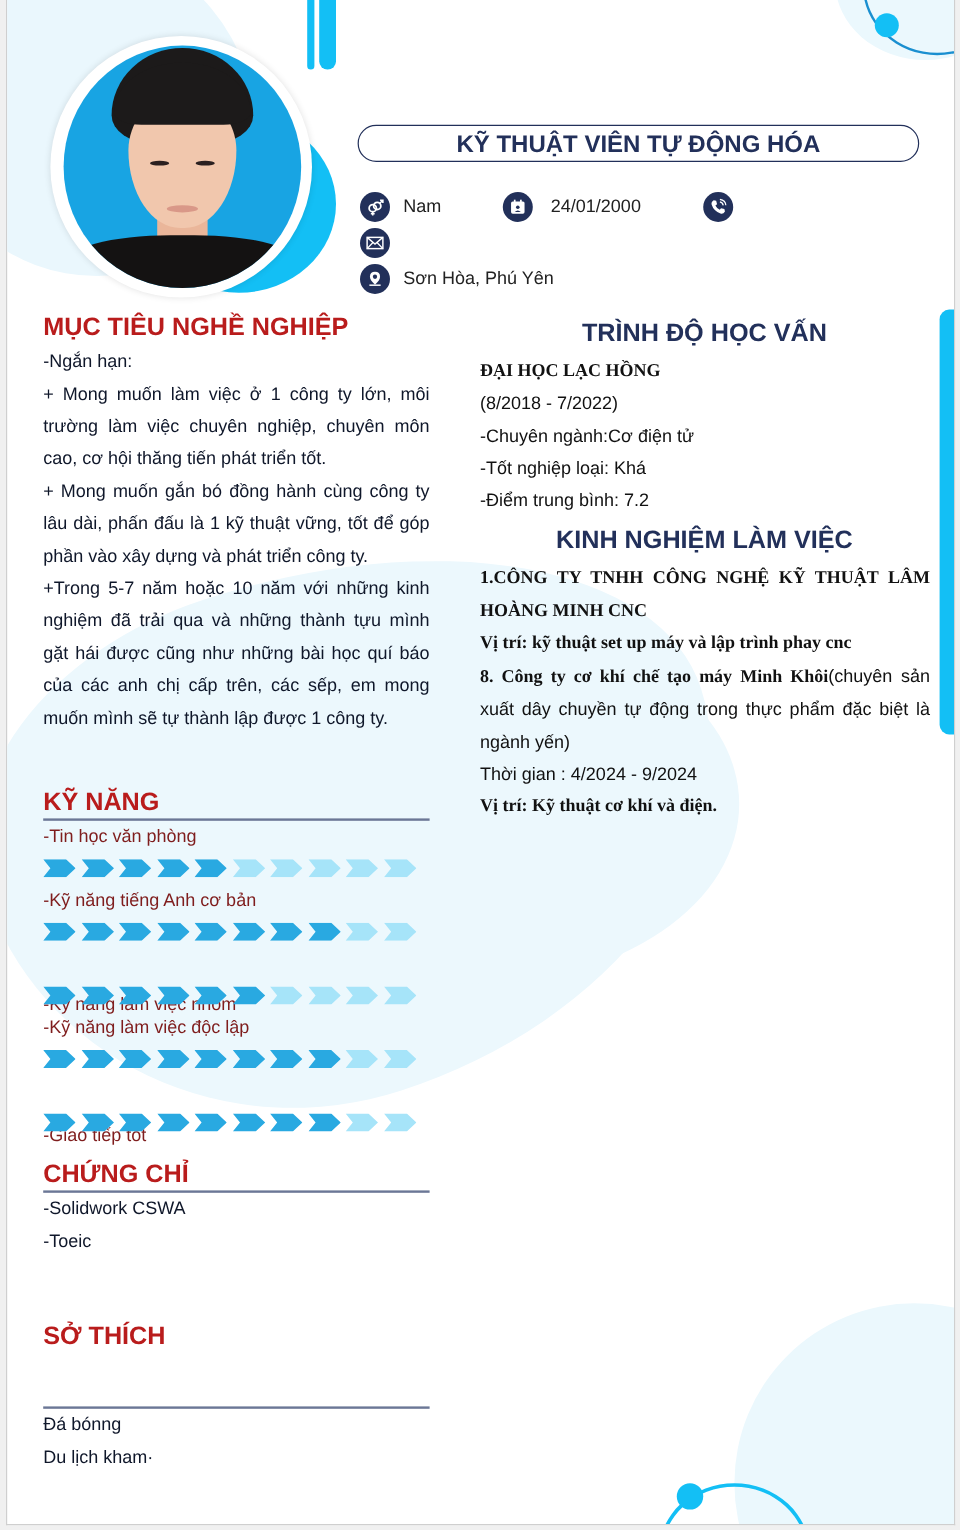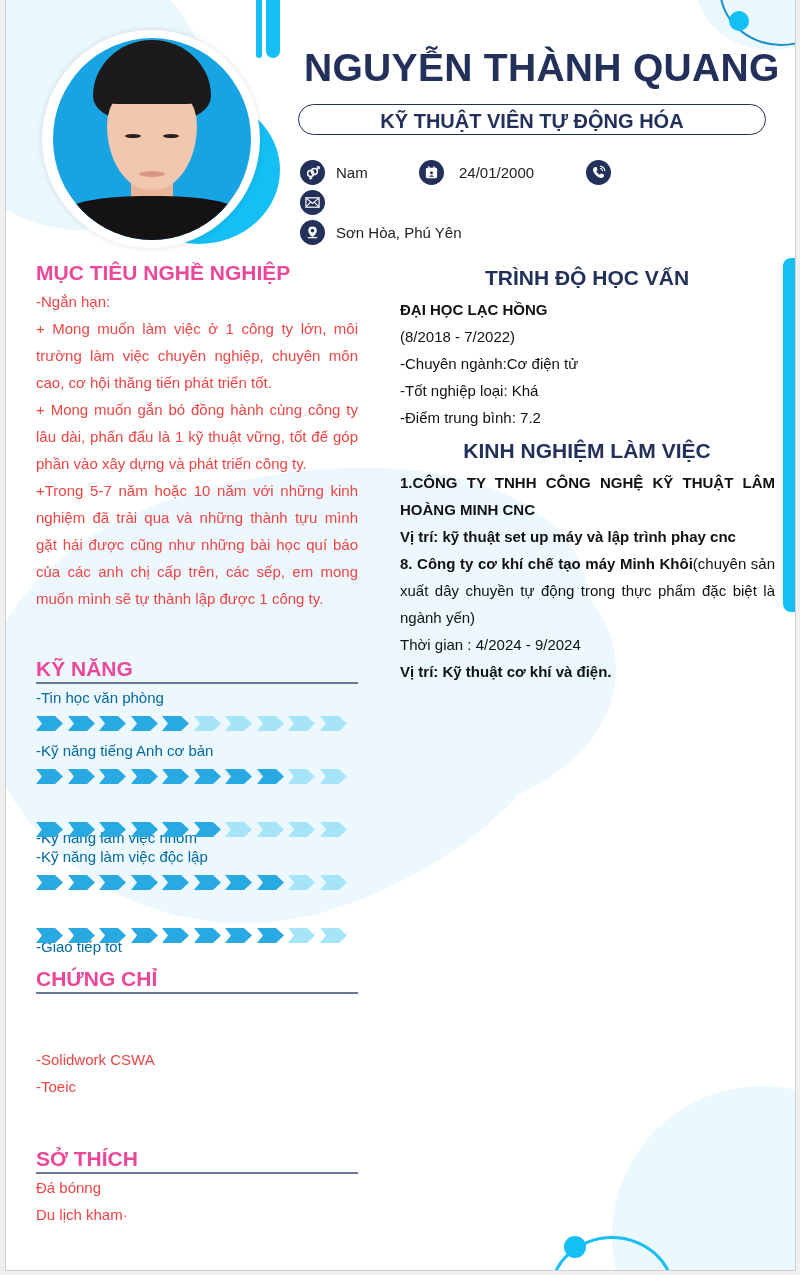--- a/index.html
+++ b/index.html
@@ -93,40 +93,40 @@
     border: 1.5px solid #22305a; border-radius: 16px; text-align: center;
     font-size: 20px; font-weight: bold; color: #22305a; line-height: 32px; box-sizing: border-box;
   }
   .contact-icon {
     position: absolute; width: 25px; height: 25px; border-radius: 50%; background: #22305a;
     color: #fff; display: flex; align-items: center; justify-content: center;
   }
   .contact-text { position: absolute; font-size: 15px; color: #222; line-height: 25px; }
 
   .sec-title-left {
-    position: absolute; left: 30px; font-size: 21px; font-weight: bold; color: #ec4899;
+    position: absolute; left: 30px; font-size: 21px; font-weight: bold; color: #b91c1c;
   }
   .sec-rule { position: absolute; left: 30px; width: 322px; height: 2px; background: #6b7796; }
   .body-text {
-    position: absolute; left: 30px; width: 322px; font-size: 15px; color: #ef4444;
+    position: absolute; left: 30px; width: 322px; font-size: 15px; color: #0f172a;
     line-height: 27px; text-align: justify;
   }
   .body-text p { margin: 0; }
   .right-title {
     position: absolute; left: 394px; width: 374px; text-align: center;
     font-size: 21px; font-weight: bold; color: #22305a;
   }
   .right-text {
     position: absolute; left: 394px; width: 375px; font-size: 15px; color: #111;
     line-height: 27px; text-align: justify;
   }
   .right-text p { margin: 0; }
-  .b { font-weight: bold; }
-
-  .skill-label { position: absolute; left: 30px; font-size: 15px; color: #0369a1; }
+  .b { font-weight: bold; font-family: Liberation Serif, serif; }
+
+  .skill-label { position: absolute; left: 30px; font-size: 15px; color: #7f1d1d; }
   .chevrons { position: absolute; left: 30px; height: 16px; display: flex; gap: 4.5px; }
   .chev { width: 27px; height: 15px; }
 </style>
 </head>
 <body>
 
 <div class="page">
 
   <div class="deco blob-top-left"></div>
   <div class="deco blob-mid"></div>
@@ -147,21 +147,20 @@
     <div class="neck"></div>
     <div class="shirt"></div>
     <div class="hair"></div>
     <div class="face"></div>
     <div class="bangs"></div>
     <div class="eye" style="left:72px"></div>
     <div class="eye" style="left:110px"></div>
     <div class="mouth"></div>
   </div>
 
-  <div class="name">NGUYỄN THÀNH QUANG</div>
   <div class="role">KỸ THUẬT VIÊN TỰ ĐỘNG HÓA</div>
 
   <div class="contact-icon" style="left:294px;top:160px">
     <svg width="15" height="15" viewBox="0 0 16 16">
         <circle cx="6" cy="9" r="3.2" fill="none" stroke="#fff" stroke-width="1.6"></circle>
         <circle cx="10" cy="7" r="3.2" fill="none" stroke="#fff" stroke-width="1.6"></circle>
         <path d="M12.3 4.7 L15 2 M12.5 2 H15 V4.5 M6 12.2 V15.5 M4.3 14 H7.7" stroke="#fff" stroke-width="1.4" fill="none"></path>
       </svg>
   </div>
   <div class="contact-text" style="left:330px;top:160px">Nam</div>
@@ -378,26 +377,26 @@
       <svg class="chev" viewBox="0 0 27 15">
         <path d="M0 0 H19 L27 7.5 L19 15 H0 L6 7.5 Z" fill="#a6e4f9"></path>
       </svg>
       <svg class="chev" viewBox="0 0 27 15">
         <path d="M0 0 H19 L27 7.5 L19 15 H0 L6 7.5 Z" fill="#a6e4f9"></path>
       </svg>
     </div>
 
   <div class="sec-title-left" style="top:967px">CHỨNG CHỈ</div>
   <div class="sec-rule" style="top:992px"></div>
-  <div class="body-text" style="top:1046px">
+  <div class="body-text" style="top:994px">
     <p>-Solidwork CSWA</p>
     <p>-Toeic</p>
   </div>
 
-  <div class="sec-title-left" style="top:1147px">SỞ THÍCH</div>
+  <div class="sec-title-left" style="top:1102px">SỞ THÍCH</div>
   <div class="sec-rule" style="top:1172px"></div>
   <div class="body-text" style="top:1174px">
     <p>Đá bónng</p>
     <p>Du lịch kham·</p>
   </div>
 
   <div class="right-title" style="top:266px">TRÌNH ĐỘ HỌC VẤN</div>
   <div class="right-text" style="top:296px">
     <p class="b">ĐẠI HỌC LẠC HỒNG</p>
     <p>(8/2018 - 7/2022)</p>

